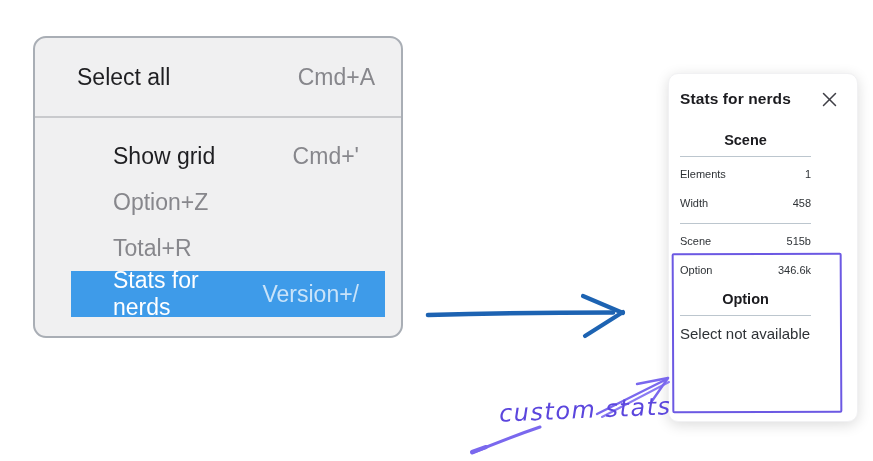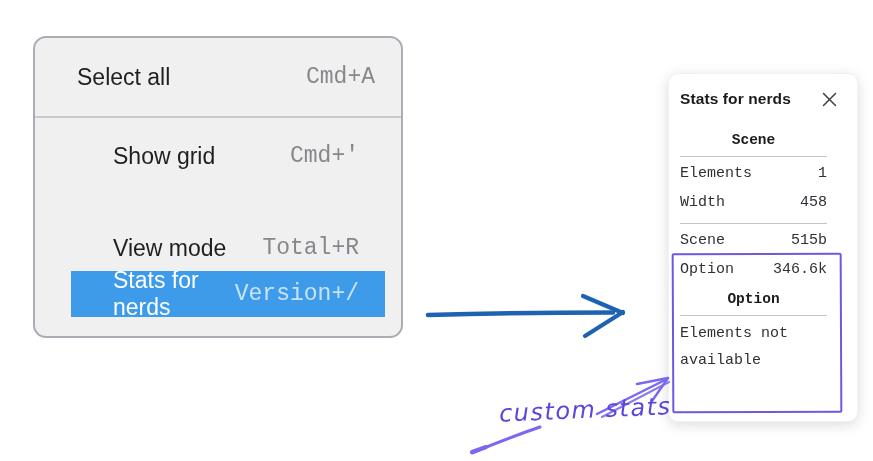--- a/index.html
+++ b/index.html
@@ -29,21 +29,21 @@
     height: 46px;
     display: flex;
     align-items: center;
     justify-content: space-between;
     padding: 0 26px 0 42px;
     font-size: 23px;
     color: #1f1f22;
     width: 100%;
     cursor: default;
   }
-  .mi-shortcut { color: #87878c; font-family: Liberation Mono, monospace; }
+  .mi-shortcut { color: #87878c; }
   .menu-item.highlighted { background: #3e9be9; color: #ffffff; }
   .menu-item.highlighted .mi-shortcut { color: rgba(255,255,255,0.72); }
 
   
   .stats-panel {
     position: absolute;
     left: 668px; top: 73px;
     width: 190px; height: 349px;
     background: #ffffff;
     border: 1px solid #f1f1f3;
@@ -57,39 +57,39 @@
     display: flex;
     align-items: center;
     justify-content: space-between;
   }
   .panel-title { font-size: 15.5px; font-weight: bold; color: #1b1b1f; letter-spacing: 0.1px; }
   .panel-close {
     width: 20px; height: 20px;
     display: flex; align-items: center; justify-content: center;
     cursor: pointer;
   }
-  .stat-sec { margin: 0 30px 0 11px; font-family: Liberation Mono, monospace; }
+  .stat-sec { margin: 0 46px 0 11px; }
   .stat-heading {
     text-align: center;
     font-weight: bold;
     font-size: 14.5px;
     color: #1b1b1f;
     margin-top: 20px;
     line-height: 19px;
   }
   .stat-heading.first { margin-top: 21px; }
   .stat-heading.mid { margin-top: 14px; }
   .stat-heading.small-gap { margin-top: 6px; }
   .stat-divider { height: 1px; background: #bcc6ce; margin-top: 6px; }
   .stat-rows { padding-top: 3px; }
   .stat-row {
     display: flex;
     align-items: flex-start;
     justify-content: space-between;
-    font-size: 15px;
+    font-size: 11px;
     line-height: 28.5px;
     height: 28.5px;
   }
   .stat-note { font-size: 15px; line-height: 27px; margin-top: 4px; color: #2e3236; }
 
   
   .annot-rect {
     position: absolute;
     left: 672px; top: 253px;
     width: 170px; height: 160px;
@@ -128,23 +128,23 @@
         <span class="mi-shortcut">Cmd+A</span>
       </div>
     </div>
     <div class="menu-divider"></div>
     <div class="menu-section-bottom">
       <div class="menu-item">
         <span class="mi-label">Show grid</span>
         <span class="mi-shortcut">Cmd+'</span>
       </div>
       <div class="menu-item">
-      </div>
-      <div class="menu-item">
-        <span class="mi-label">View mode</span>
+        <span class="mi-shortcut">Option+Z</span>
+      </div>
+      <div class="menu-item">
         <span class="mi-shortcut">Total+R</span>
       </div>
       <div class="menu-item highlighted">
         <span class="mi-label">Stats for nerds</span>
         <span class="mi-shortcut">Version+/</span>
       </div>
     </div>
   </div>
 
   <div class="stats-panel">
@@ -183,21 +183,21 @@
         <div class="stat-row">
           <span>Option</span>
           <span>346.6k</span>
         </div>
       </div>
     </div>
 
     <div class="stat-sec">
       <div class="stat-heading small-gap">Option</div>
       <div class="stat-divider"></div>
-      <div class="stat-note">Elements not available</div>
+      <div class="stat-note">Select not available</div>
     </div>
   </div>
 
   <div class="annot-rect"></div>
 
   <svg class="overlay">
 
     <g>
       <path d="M428 315 Q520 312.5 613 312.5" stroke="#1d63b2" stroke-width="4.6" fill="none" stroke-linecap="round"></path>
       <path d="M583 296 L623 313" stroke="#1d63b2" stroke-width="4.2" fill="none" stroke-linecap="round"></path>

